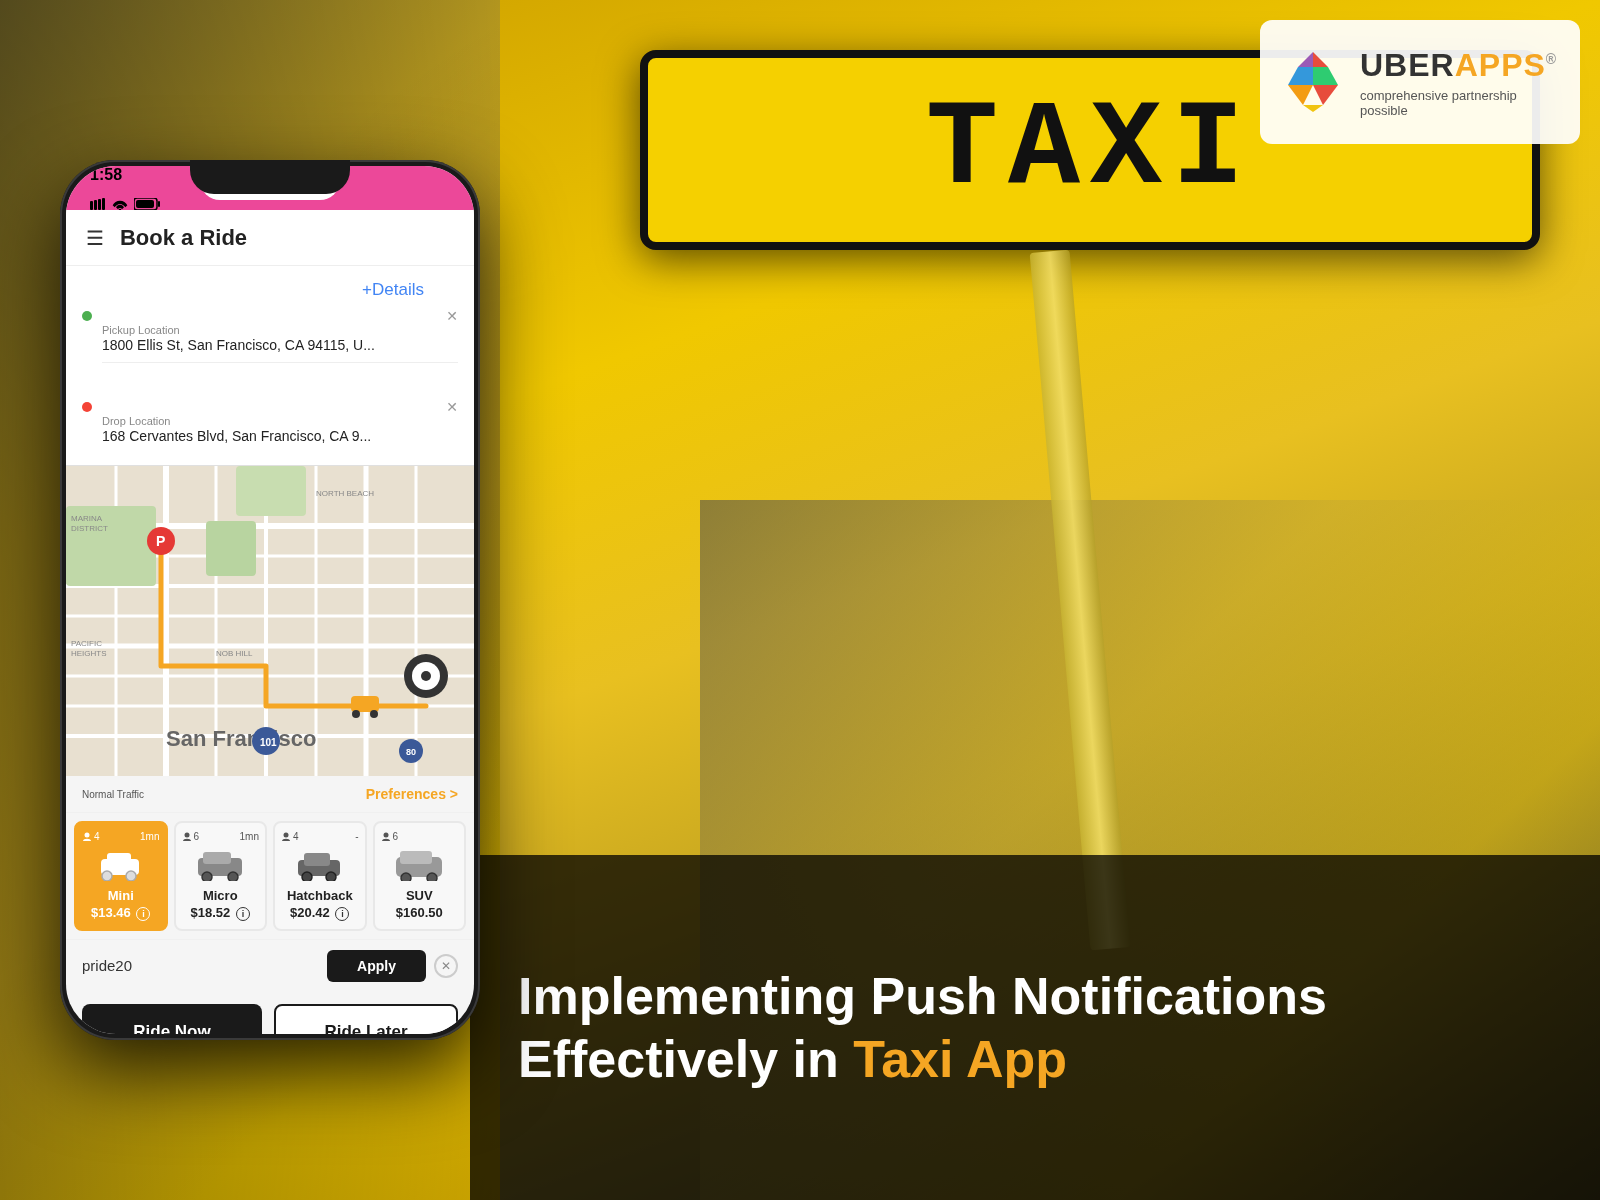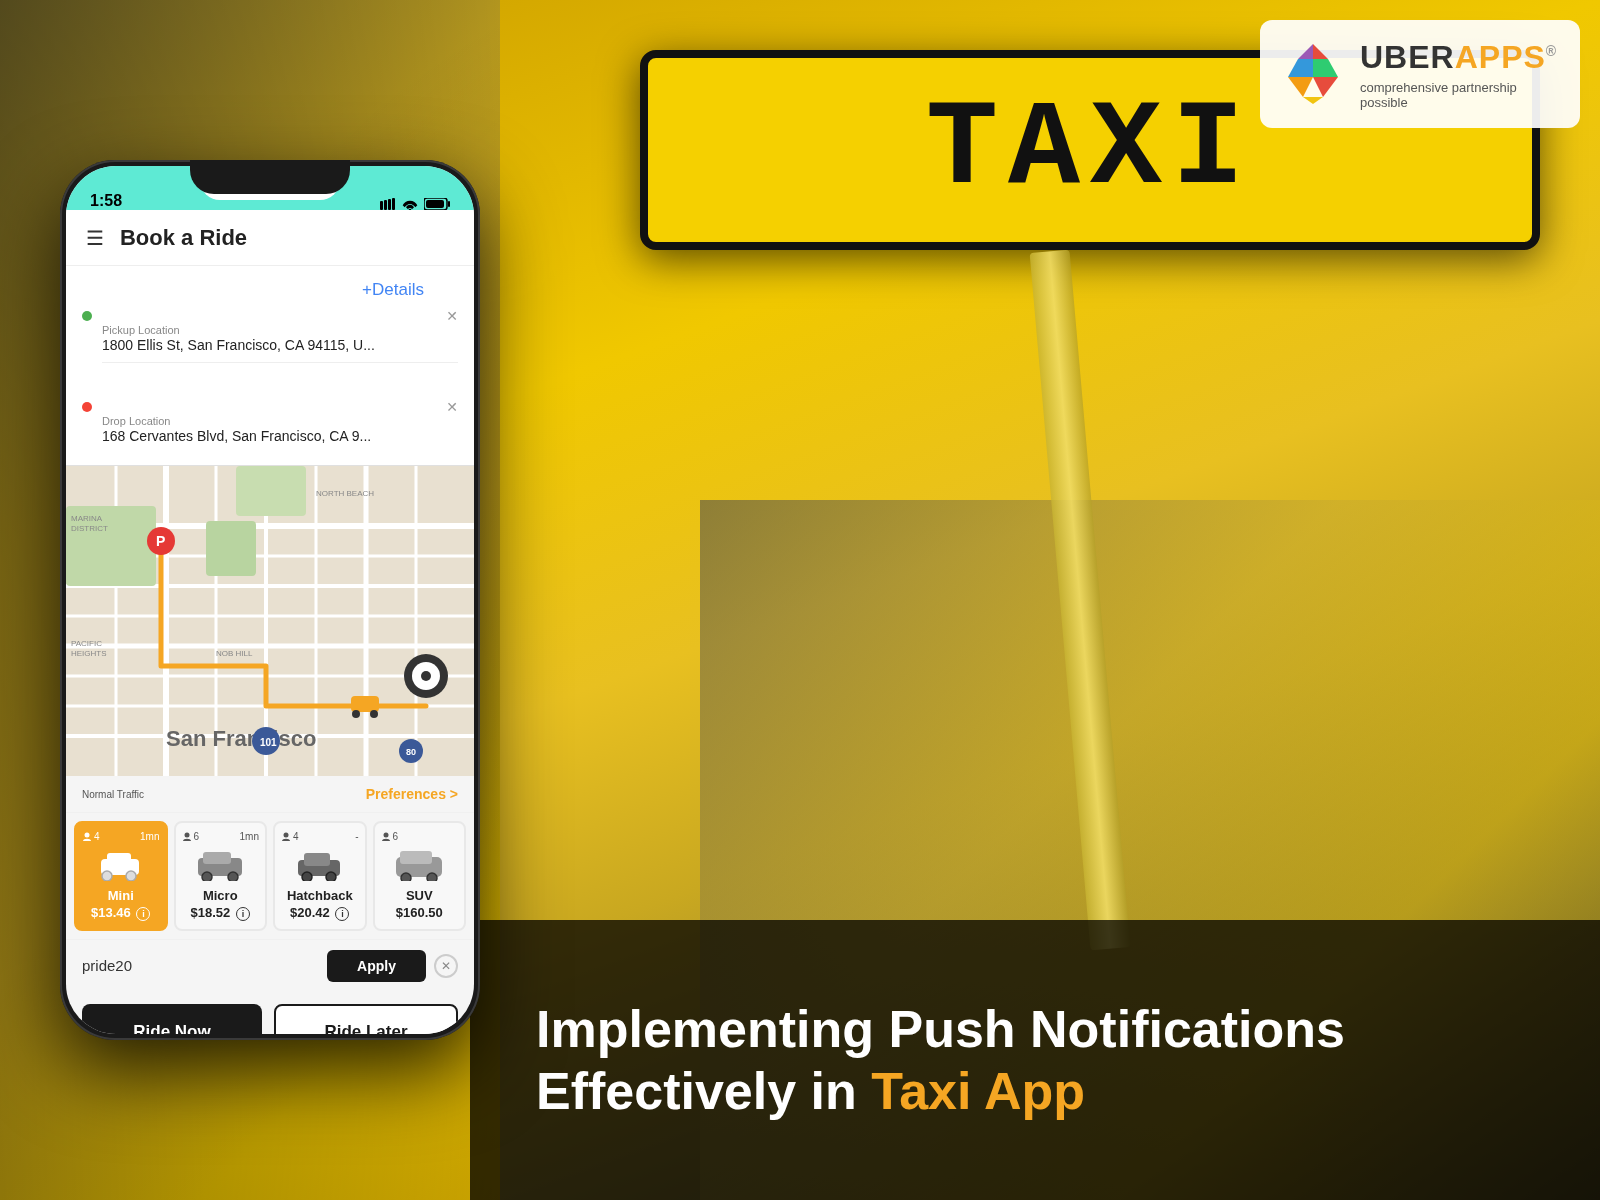--- a/index.html
+++ b/index.html
@@ -27,44 +27,44 @@
         radial-gradient(ellipse at 70% 40%, rgba(0,0,0,0.3) 0%, transparent 60%),
         linear-gradient(to right, rgba(0,0,0,0.4) 0%, transparent 40%);
     }
 
     
     .text-overlay {
       position: absolute;
       bottom: 0;
       left: 470px;
       right: 0;
-      height: 280px;
+      height: 345px;
       background: rgba(0,0,0,0.75);
       z-index: 5;
       display: flex;
       align-items: center;
-      padding: 40px 66px;
+      padding: 40px 48px;
     }
     .main-headline {
       font-size: 52px;
       font-weight: 800;
       color: #ffffff;
       line-height: 1.2;
     }
     .main-headline .highlight {
       color: #f5a623;
     }
 
     
     .logo-area {
       position: absolute;
       top: 20px;
       right: 20px;
       width: 320px;
-      height: 108px;
+      height: 124px;
       background: rgba(255,255,255,0.92);
       border-radius: 12px;
       display: flex;
       align-items: center;
       padding: 12px 18px;
       z-index: 10;
       gap: 12px;
     }
     .logo-icon {
       width: 70px;
@@ -129,28 +129,29 @@
       left: 6px;
       right: 6px;
       bottom: 6px;
       background: #f5f5f5;
       border-radius: 50px;
       overflow: hidden;
     }
 
     
     .status-bar {
-      background: #5eead4;
+      background: #ec4899;
       height: 44px;
       display: flex;
-      align-items: flex-end;
+      align-items: flex-start;
       justify-content: space-between;
       padding: 0 24px;
       position: relative;
       z-index: 5;
+      flex-direction: column;
     }
     .status-time {
       font-size: 16px;
       font-weight: 700;
       color: #000;
     }
     .status-icons {
       display: flex;
       gap: 6px;
       align-items: center;

